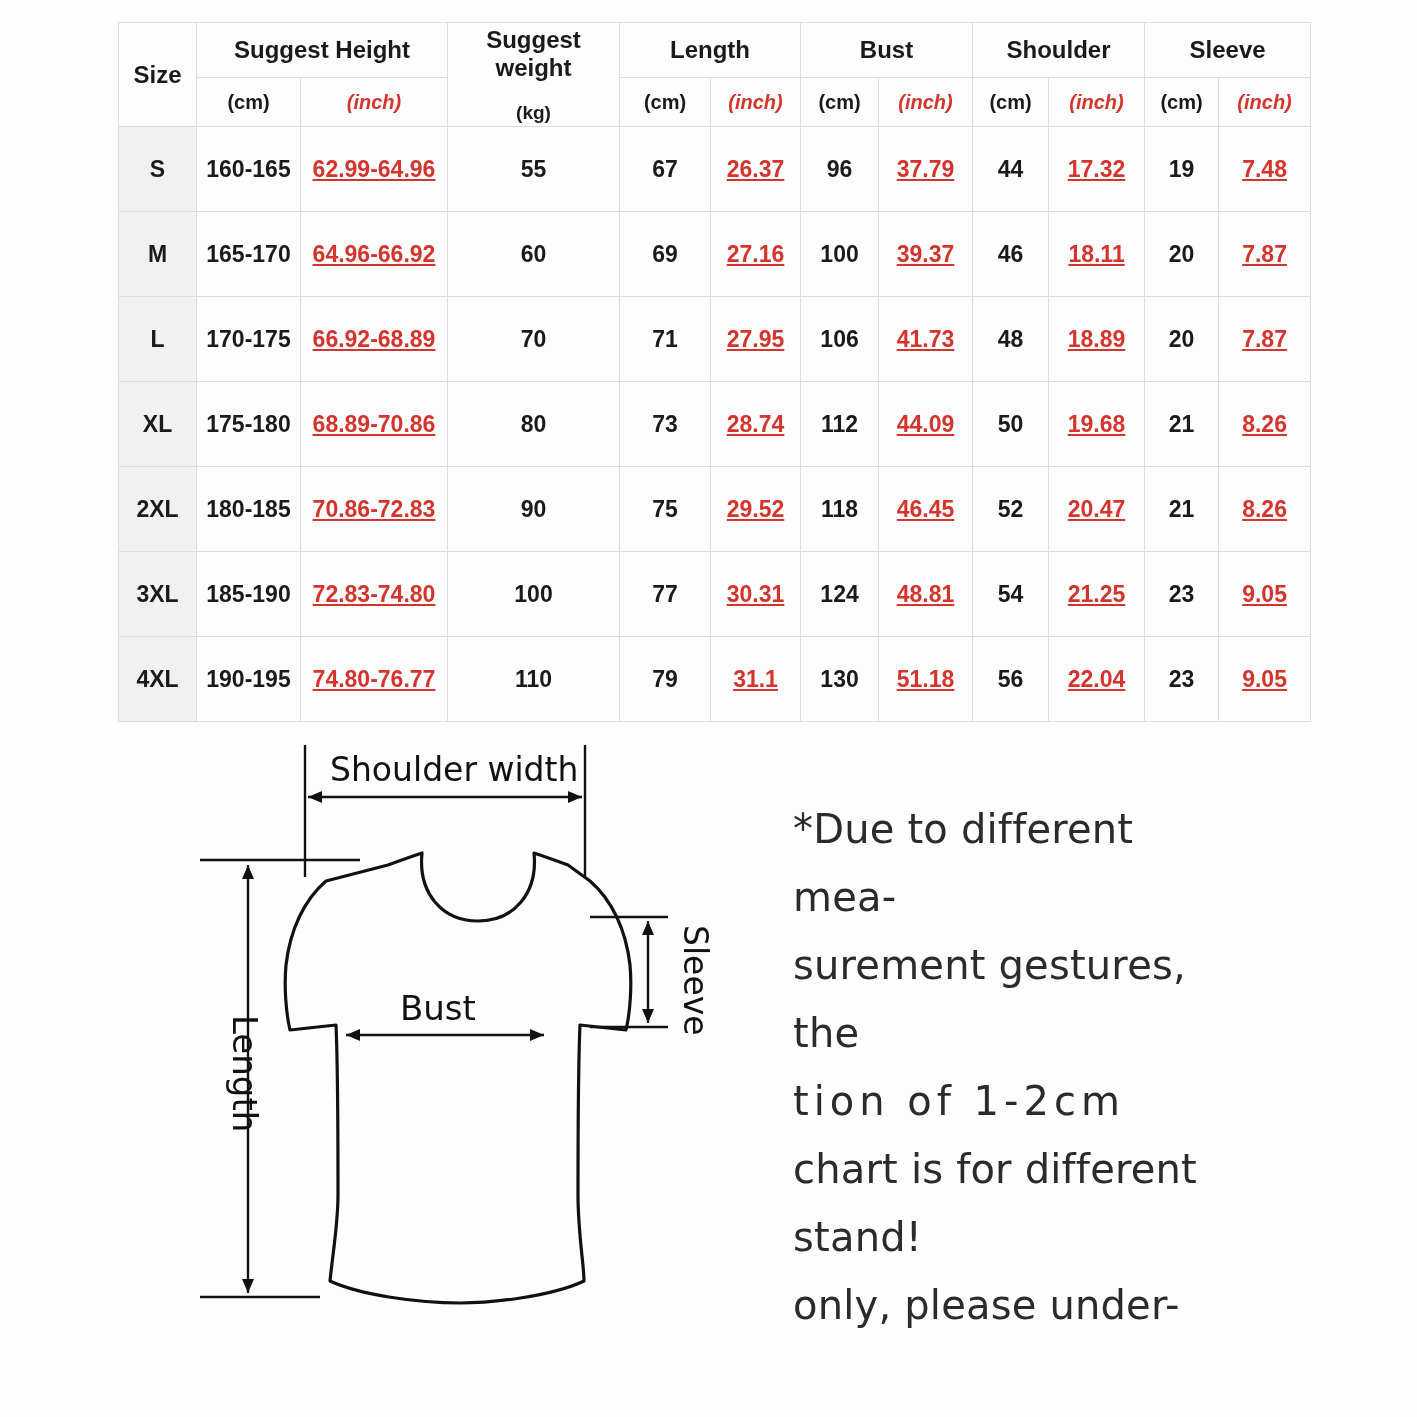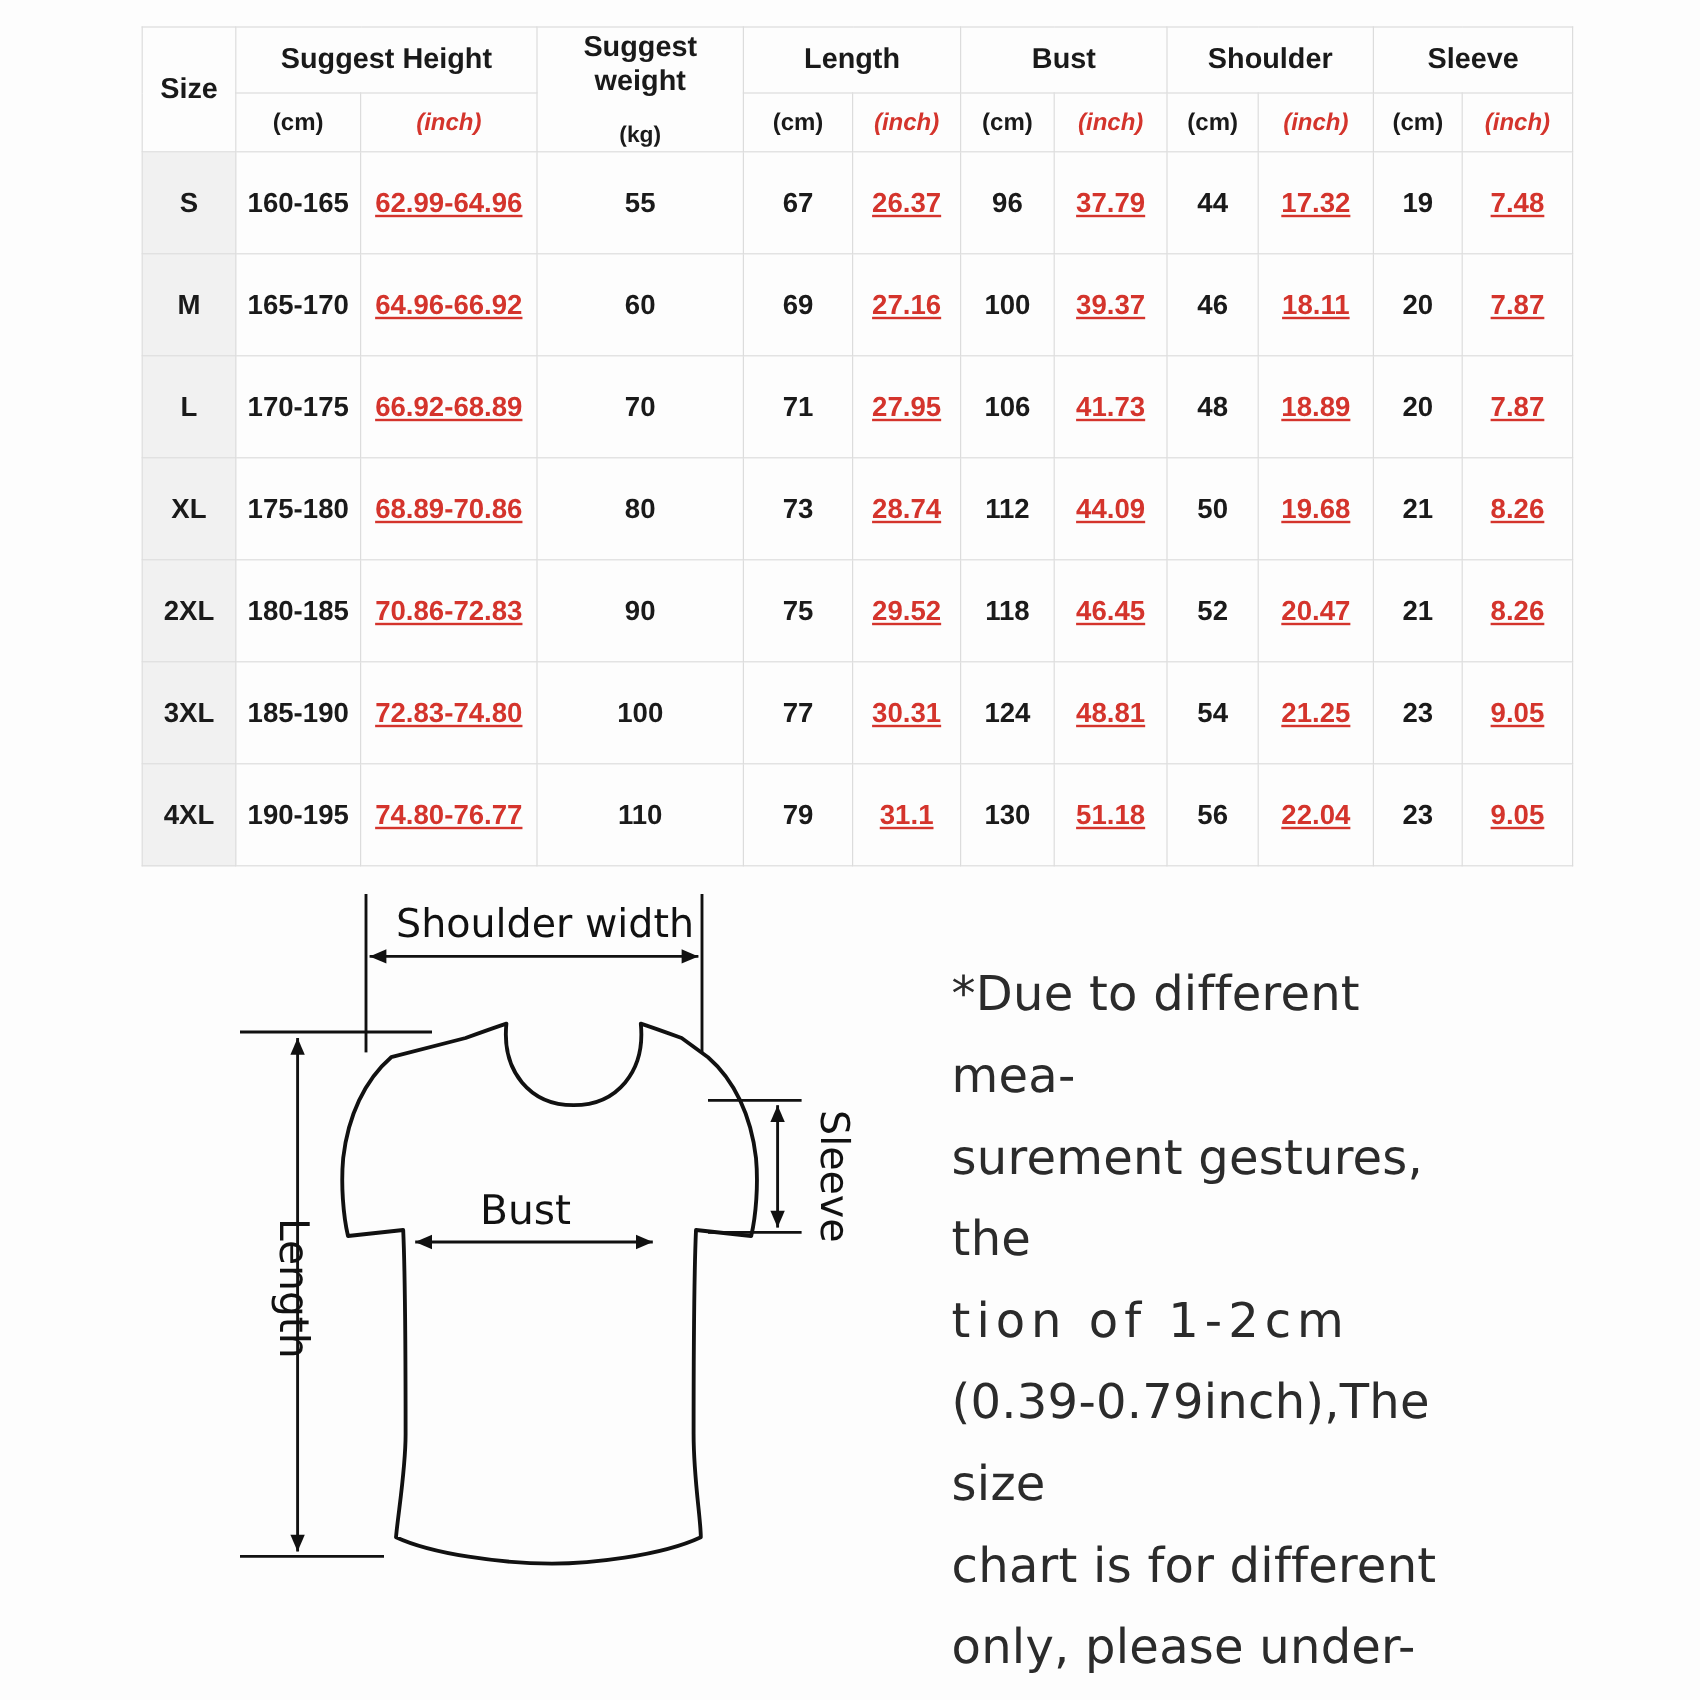--- a/index.html
+++ b/index.html
@@ -309,19 +309,18 @@
         <polygon points="488,298 482,284 494,284" fill="#111111" stroke="none"></polygon>
       </g>
       <text x="524" y="200" font-family="&quot;DejaVu Sans&quot;, sans-serif" font-size="33" fill="#111111" transform="rotate(90 524 200)">Sleeve</text>
     </svg>
   </div>
 
   <div class="note">
     <div>*Due to different mea-</div>
     <div>surement gestures, the</div>
     <div class="l4">tion of 1-2cm</div>
-    <div>(0.39-0.79inch),The size</div>
     <div>chart is for different</div>
+    <div>stand!</div>
     <div>only, please under-</div>
-    <div>stand!</div>
   </div>
 
 </div>
 
 </body></html>

